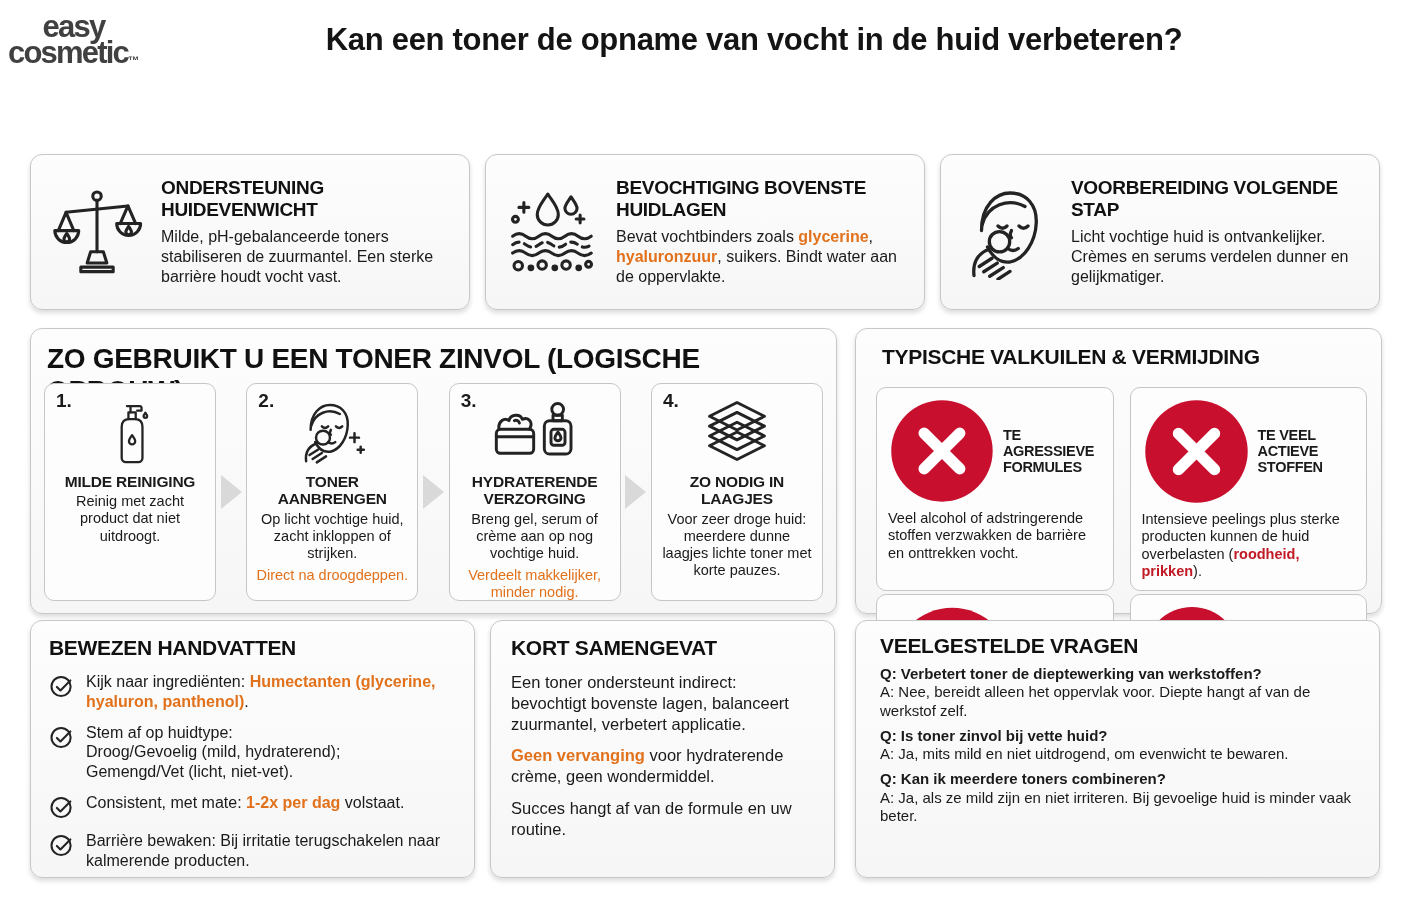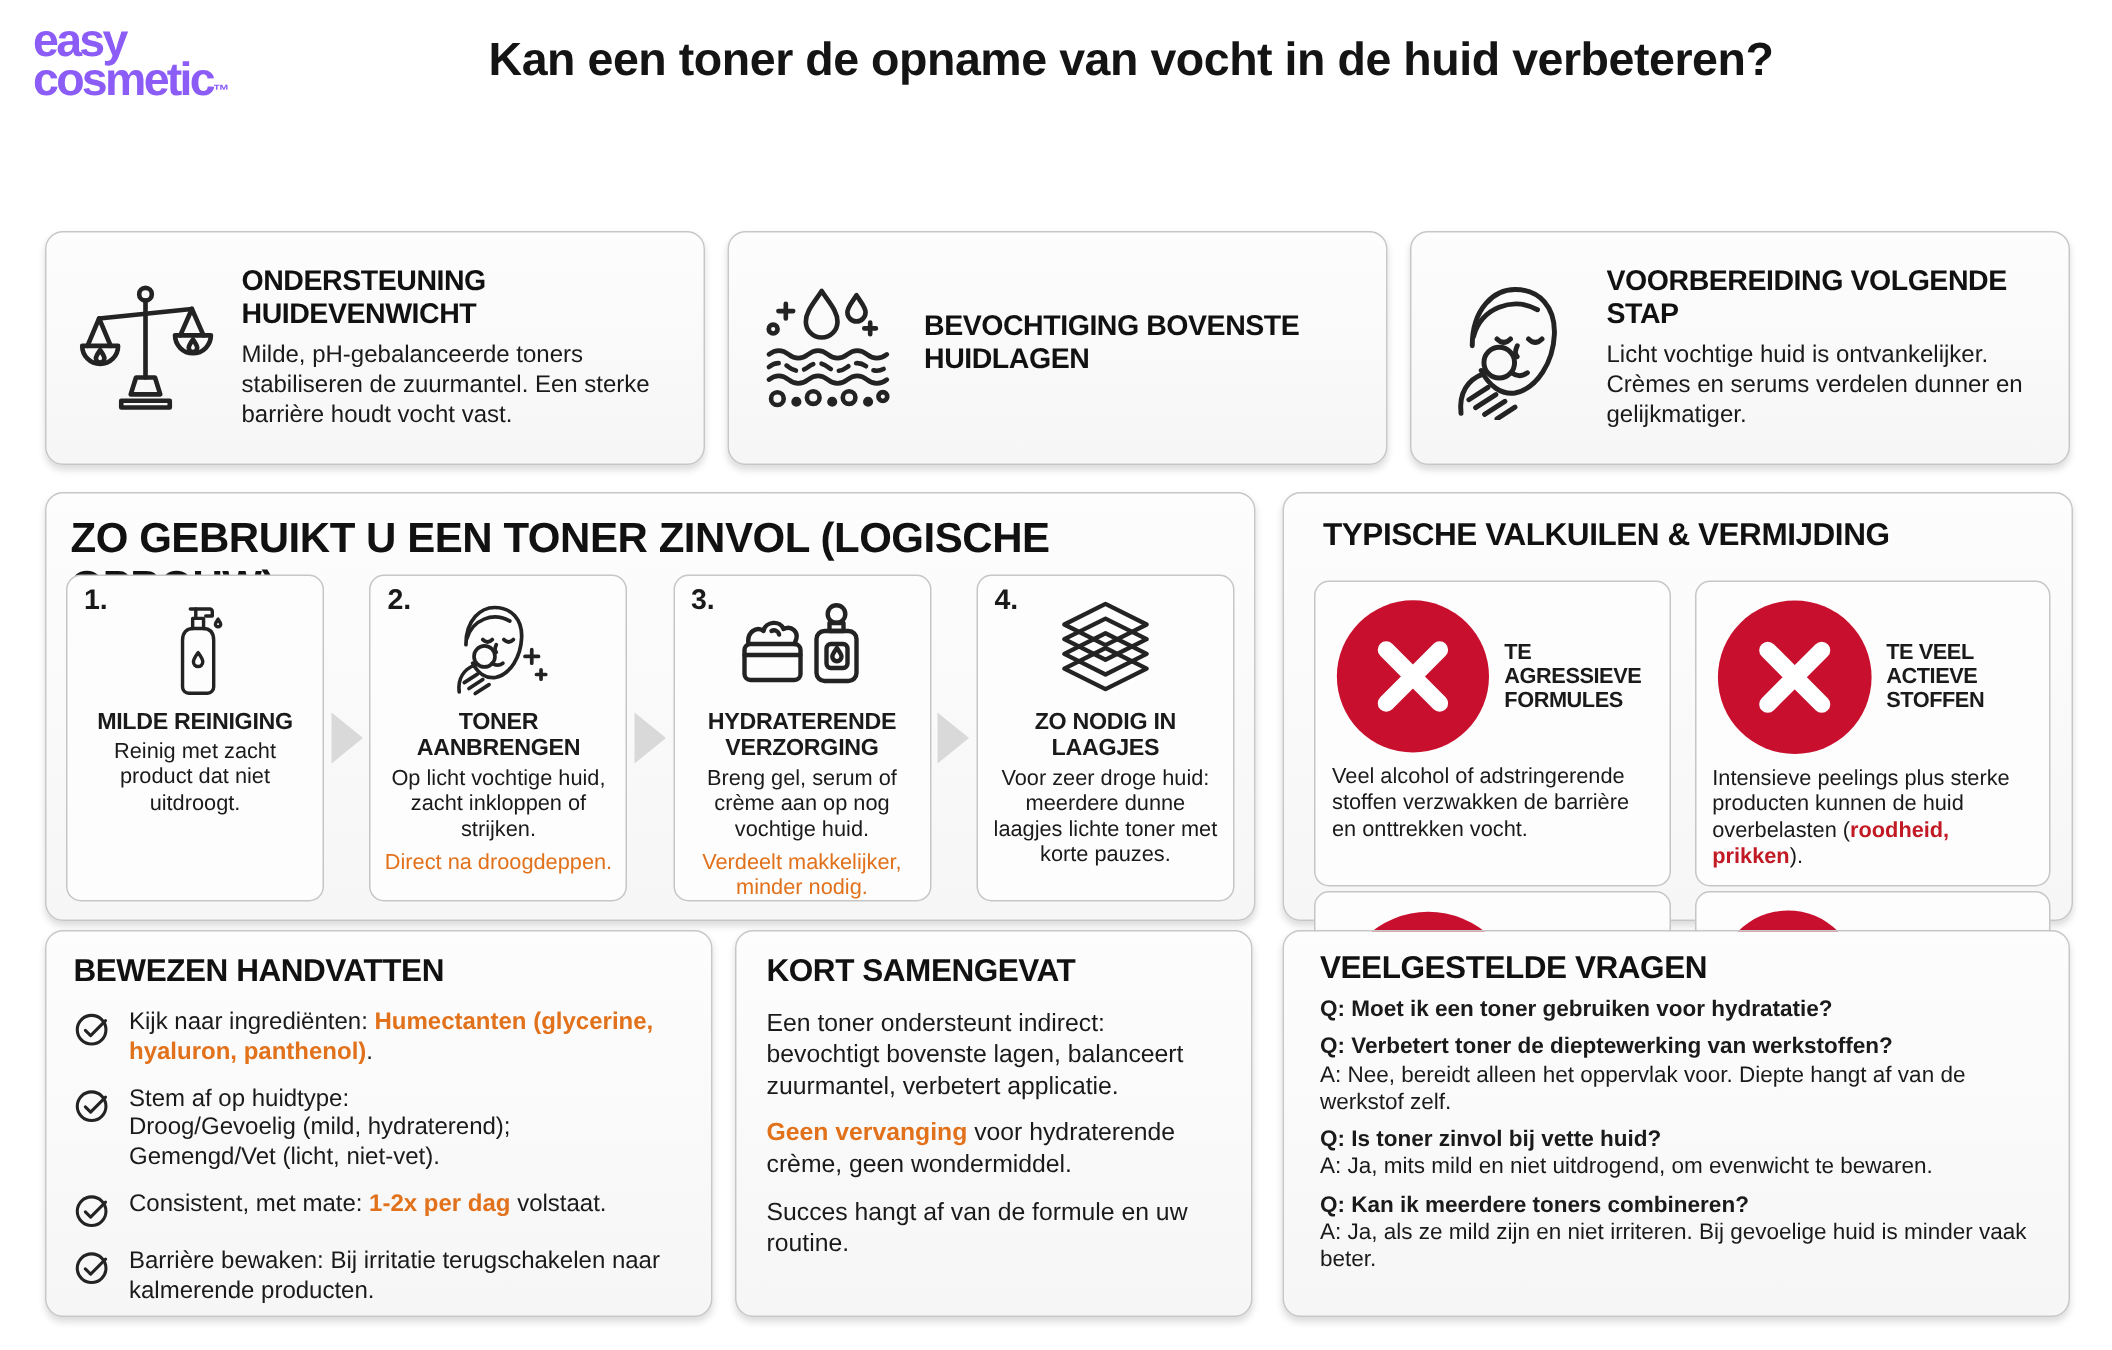--- a/index.html
+++ b/index.html
@@ -1,20 +1,20 @@
 <!DOCTYPE html>
 <html><head>
 <meta charset="utf-8">
 <style>
   html,body{margin:0;padding:0;background:#fff;}
   #canvas{position:relative;width:1408px;height:900px;background:#fff;overflow:hidden;
           font-family:"Liberation Sans",sans-serif;color:#1a1a1a;}
   
-  .logo{position:absolute;left:22px;top:14px;font-weight:bold;font-size:31px;line-height:.84;
-        letter-spacing:-1.8px;color:#8b5cf6;}
+  .logo{position:absolute;left:8px;top:14px;font-weight:bold;font-size:31px;line-height:.84;
+        letter-spacing:-1.8px;color:#404040;text-align:center;}
   .logo .tm{font-size:11px;letter-spacing:0;vertical-align:-1px;}
   .main-title{position:absolute;left:120px;right:20px;top:22px;text-align:center;
               font-size:31px;font-weight:bold;letter-spacing:-.3px;color:#141414;}
   
   .card{position:absolute;background:linear-gradient(#fdfdfd,#f6f6f6);
         border:1px solid #c7c7c7;border-radius:12px;box-shadow:0 3px 5px rgba(0,0,0,.14);}
   .inner{background:#fdfdfd;border:1px solid #c6c6c6;border-radius:10px;box-sizing:border-box;}
   h2{font-weight:bold;color:#111;letter-spacing:-.3px;}
   .hl-orange{color:#E2711B;font-weight:bold;}
   .hl-red{color:#C21A25;font-weight:bold;}
@@ -120,20 +120,21 @@
             <circle cx="25" cy="55.5" r="3"></circle>
               <circle cx="34" cy="57.5" r="1.3" fill="#232323"></circle>
             <circle cx="42" cy="55.5" r="3"></circle>
               <circle cx="51" cy="57.5" r="1.3" fill="#232323"></circle>
             <circle cx="58" cy="55" r="2.1"></circle>
           </g>
         </svg>
       </div>
       <div>
         <h2>BEVOCHTIGING BOVENSTE HUIDLAGEN</h2>
+        <p><span>Bevat vochtbinders zoals </span><span class="hl-orange">glycerine</span><span>, </span><span class="hl-orange">hyaluronzuur</span><span>, suikers. Bindt water aan de oppervlakte.</span></p>
       </div>
     </div>
   </div>
 
   <div class="card b2">
     <div class="benefit">
       <div class="bicon">
         <svg width="96" height="96" viewBox="0 0 64 64">
           <g class="ln">
             <path d="M15 31 C15 14 25 6 34 6 C45 6 52 14 51.5 26 C51 38 44 50 34 52 C28 52.8 22.5 49 19 42"></path>
@@ -348,21 +349,20 @@
   <div class="card summary">
     <h2>KORT SAMENGEVAT</h2>
     <p><span>Een toner ondersteunt indirect: bevochtigt bovenste lagen, balanceert zuurmantel, verbetert applicatie.</span></p>
     <p><span class="hl-orange">Geen vervanging</span><span> voor hydraterende crème, geen wondermiddel.</span></p>
     <p><span>Succes hangt af van de formule en uw routine.</span></p>
   </div>
 
   <div class="card faq">
     <h2>VEELGESTELDE VRAGEN</h2>
     <div class="qa">
-      <p class="q">Q: Moet ik een toner gebruiken voor hydratatie?</p>
     </div>
     <div class="qa">
       <p class="q">Q: Verbetert toner de dieptewerking van werkstoffen?</p>
       <p class="a">A: Nee, bereidt alleen het oppervlak voor. Diepte hangt af van de werkstof zelf.</p>
     </div>
     <div class="qa">
       <p class="q">Q: Is toner zinvol bij vette huid?</p>
       <p class="a">A: Ja, mits mild en niet uitdrogend, om evenwicht te bewaren.</p>
     </div>
     <div class="qa">

